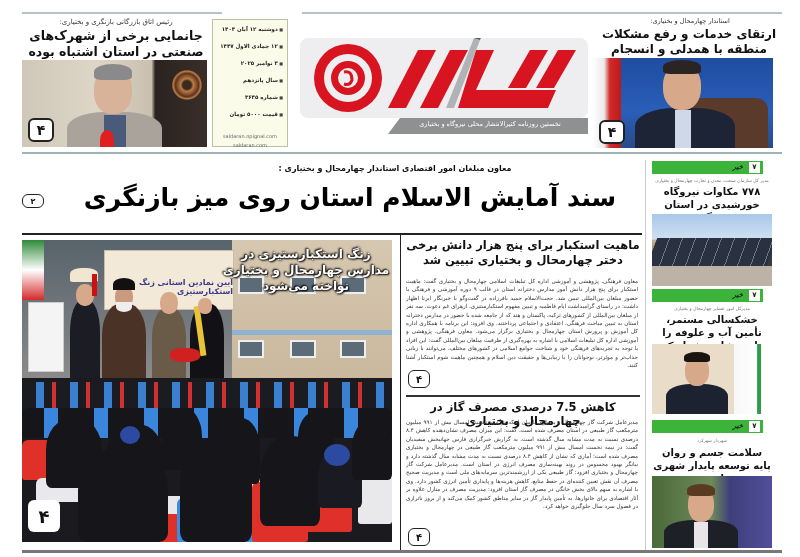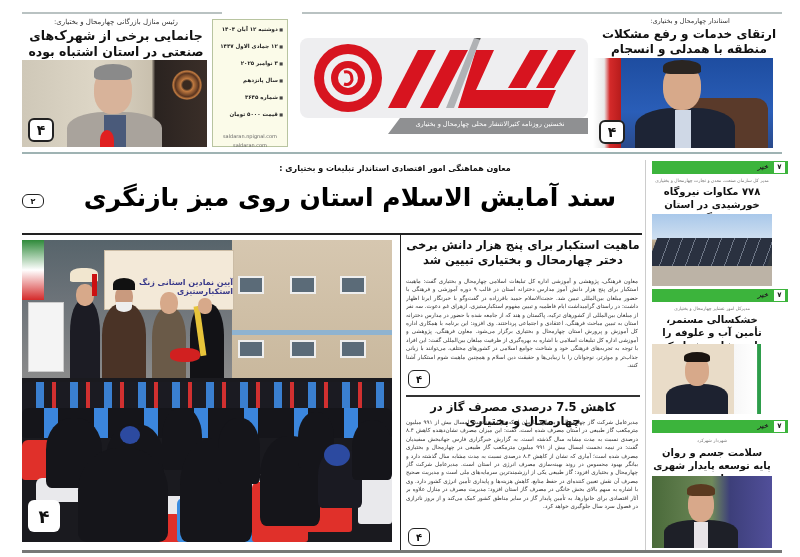--- a/index.html
+++ b/index.html
@@ -75,38 +75,38 @@
   .art1-title { left: 406px; top: 238px; width: 234px; font-size: 11.5px; font-weight: bold; line-height: 15px; }
   .body-text { position:absolute; direction: rtl; text-align: justify; font-size: 5.6px; line-height: 8.4px; color:#333; }
   .art1-body { left: 406px; top: 277px; width: 232px; }
   .art-rule { left: 406px; top: 395px; width: 234px; height: 2px; background:#333; }
   .art2-title { left: 406px; top: 400px; width: 234px; font-size: 11.5px; font-weight: bold; }
   .art2-body { left: 406px; top: 418px; width: 232px; }
   .small-badge { position:absolute; width:22px; height:18px; border:1.5px solid #222; border-radius:6px; background:#fff; font-size:10px; font-weight:bold; display:flex; align-items:center; justify-content:center; }
 
   
   .right-col-line { left: 645px; top: 160px; width: 1px; height: 390px; background:#ccc; }
-  .rbar { position:absolute; left: 652px; width: 136px; height: 13px; background: #3cb43c; }
+  .rbar { position:absolute; left: 652px; width: 111px; height: 13px; background: #3cb43c; }
   .rbar .label { position:absolute; right: 20px; top:0; font-size:7px; line-height:13px; font-style: italic; font-weight:bold; color:#222; direction:rtl; }
   .rbar .num { position:absolute; right:3px; top:1px; width:11px; height:11px; background:#fff; font-size:7px; line-height:11px; text-align:center; font-weight:bold; color:#222; }
   .r-super { position:absolute; left: 652px; width: 120px; font-size: 4.5px; color:#777; direction: rtl; text-align: center; }
   .r-title { position:absolute; left: 652px; width: 120px; font-size: 10px; font-weight:bold; line-height: 13px; direction: rtl; text-align: center; }
   .r-photo { position:absolute; left: 652px; width: 120px; overflow:hidden; }
 
   .bottom-rule { left: 22px; top: 550px; width: 760px; height: 3px; background:#777; }
 </style>
 </head>
 <body>
 
 <div class="abs top-rule">
     <div class="gap"></div>
   </div>
 <div class="abs mid-rule"></div>
 
-<div class="abs rtl tl-super">رئیس منازل بازرگانی چهارمحال و بختیاری:</div>
+<div class="abs rtl tl-super">رئیس اتاق بازرگانی بازنگری و بختیاری:</div>
 <div class="abs rtl tl-title">جانمایی برخی از شهرک‌های صنعتی در استان اشتباه بوده است</div>
 <div class="abs tl-photo">
   <div class="ornament"></div>
   <div class="suit"></div>
   <div class="shirt"></div>
   <div class="head"></div>
   <div class="hair"></div>
   <div class="mic"></div>
   <div class="page-badge" style="left:6px; top:58px;">۴</div>
 </div>
@@ -135,36 +135,36 @@
     <polygon points="80,70 98,70 128,12 110,12" fill="#d7141f"></polygon>
     <polygon points="112,70 130,70 160,12 142,12" fill="#d7141f"></polygon>
     <polygon points="150,70 240,70 248,52 168,52 186,12 168,12" fill="#d7141f"></polygon>
     <polygon points="200,50 218,50 240,12 222,12" fill="#d7141f"></polygon>
     <polygon points="228,50 246,50 268,12 250,12" fill="#d7141f"></polygon>
 
     <polygon points="138,70 146,70 172,2 166,0" fill="#b0b2b5"></polygon>
     <polygon points="166,0 172,2 175,-6" fill="#555"></polygon>
   </svg>
   <div class="mh-band"></div>
-  <div class="mh-tagline">نخستین روزنامه کثیرالانتشار محلی چهارمحال و بختیاری</div>
+  <div class="mh-tagline">نخستین روزنامه کثیرالانتشار محلی نیروگاه و بختیاری</div>
 </div>
 
 <div class="abs rtl tr-super">استاندار چهارمحال و بختیاری:</div>
 <div class="abs rtl tr-title">ارتقای خدمات و رفع مشکلات منطقه با همدلی و انسجام محقق می‌شود</div>
 <div class="abs tr-photo">
   <div class="flag"></div>
   <div class="chair"></div>
   <div class="suit"></div>
   <div class="shirt"></div>
   <div class="head"></div>
   <div class="hair"></div>
   <div class="page-badge" style="left:6px; top:62px;">۴</div>
 </div>
 
-<div class="abs rtl lead-super">معاون هماهنگی امور اقتصادی استاندار تبلیغات و بختیاری :</div>
+<div class="abs rtl lead-super">معاون مبلغان امور اقتصادی استاندار چهارمحال و بختیاری :</div>
 <div class="abs rtl lead-title">سند آمایش الاسلام استان روی میز بازنگری</div>
 <div class="lead-badge">۲</div>
 <div class="abs lead-rule"></div>
 
 <div class="abs big-photo">
   <div class="bp-building">
     <div class="bp-window" style="left:6px; top:36px;"></div>
     <div class="bp-window" style="left:58px; top:36px;"></div>
     <div class="bp-window" style="left:108px; top:36px;"></div>
     <div class="bp-window" style="left:6px; top:100px;"></div>
@@ -187,20 +187,21 @@
     <div style="position:absolute;left:94px;top:62px;width:16px;height:10px;background:#eee;border-radius:0 0 50% 50%;"></div>
     <div class="bp-person" style="left:130px;top:68px;width:34px;height:74px;background:#6a5a48;"></div>
     <div class="bp-face" style="left:138px;top:52px;"></div>
     <div class="bp-person" style="left:168px;top:64px;width:34px;height:78px;background:#121216;"></div>
     <div style="position:absolute;left:175px;top:66px;width:6px;height:50px;background:#e7c43a;transform:rotate(-8deg);"></div>
     <div class="bp-face" style="left:176px;top:58px;width:14px;height:16px;"></div>
     <div style="position:absolute;left:148px;top:108px;width:30px;height:14px;background:#d12020;border-radius:40%;"></div>
     <div style="position:absolute;left:48px;top:28px;width:28px;height:14px;background:#f1e6cf;border-radius:40% 40% 10% 10%;"></div>
     <div style="position:absolute;left:70px;top:34px;width:5px;height:22px;background:#c11;"></div>
   </div>
+  <div class="bp-overlay">زنگ استکبارستیزی در مدارس چهارمحال و بختیاری نواخته می‌شود</div>
 
   <div class="bp-crowd">
 
     <div class="chair" style="left:0;top:4px;width:370px;height:40px;background:repeating-linear-gradient(90deg,#1b1b22 0 14px,#3a7fd0 14px 22px,#1b1b22 22px 30px,#d13030 30px 34px);"></div>
     <div class="chair" style="left:0;top:30px;width:370px;height:30px;background:repeating-linear-gradient(90deg,#15151a 0 22px,#3b86dd 22px 36px,#15151a 36px 50px);"></div>
 
     <div class="chair" style="left:0;top:62px;width:30px;height:40px;background:#e0302a;"></div>
     <div class="chair" style="left:14px;top:100px;width:66px;height:24px;background:#e9e9ec;"></div>
     <div class="chair" style="left:120px;top:118px;width:76px;height:20px;background:#e9e9ec;"></div>
     <div class="chair" style="left:210px;top:96px;width:36px;height:20px;background:#e9e9ec;"></div>

